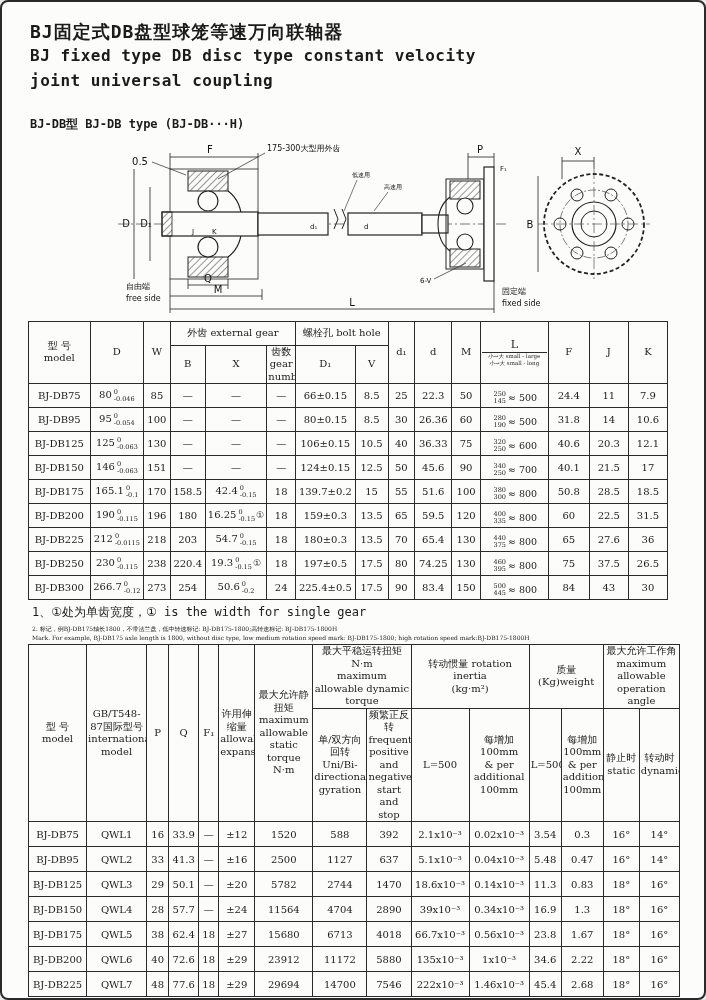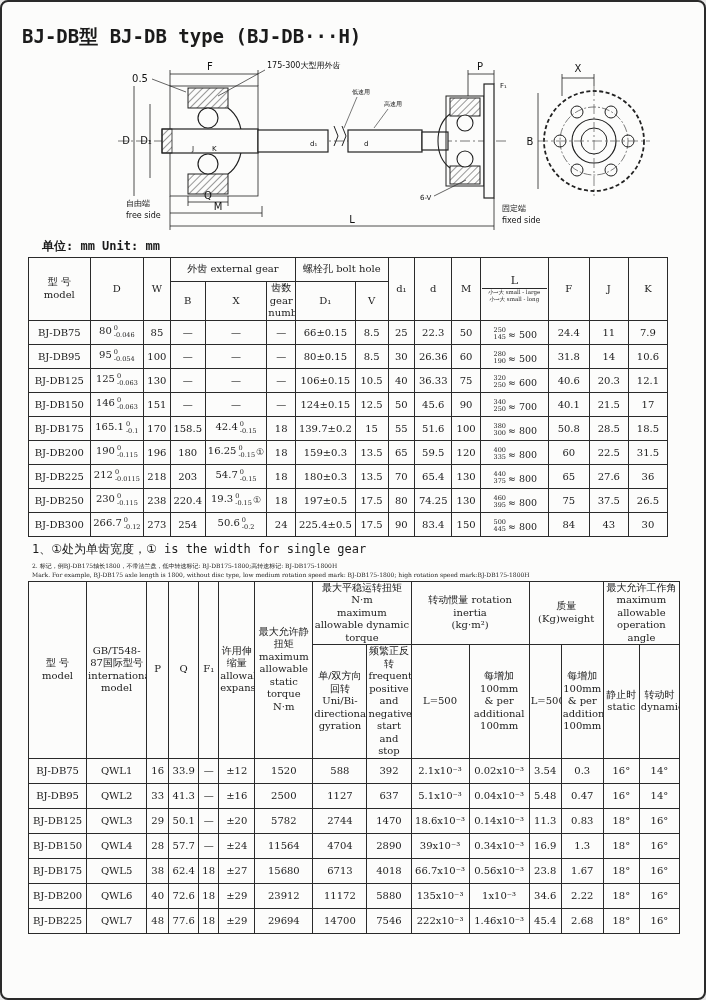--- a/index.html
+++ b/index.html
@@ -2,21 +2,21 @@
 <html><head>
 <meta charset="utf-8">
 <style>
   html,body{margin:0;padding:0;background:#e8e8e8;}
   .page{position:relative;width:706px;height:1000px;background:#fcfcfb;border:2px solid #2a2a2a;
         border-radius:8px;box-sizing:border-box;overflow:hidden;
         font-family:"DejaVu Serif","Liberation Serif",serif;color:#1b1b1b;}
   .titles{padding:18px 0 0 28px;}
   .title-cn{font-size:18px;font-weight:600;letter-spacing:1px;font-family:"DejaVu Sans Mono","DejaVu Sans",monospace;}
   .title-en{font-size:16px;font-weight:600;letter-spacing:.5px;line-height:1.55;font-family:"DejaVu Sans Mono","DejaVu Sans",monospace;}
-  .subtitle{padding:22px 0 0 20px;font-size:19px;font-weight:600;font-family:"DejaVu Sans Mono","DejaVu Sans",monospace;}
+  .subtitle{padding:22px 0 0 28px;font-size:12px;font-weight:600;font-family:"DejaVu Sans Mono","DejaVu Sans",monospace;}
   .drawing-wrap{margin:6px 0 0 20px;}
   .unit-note{padding:0 0 2px 40px;font-size:12px;font-weight:600;font-family:"DejaVu Sans Mono","DejaVu Sans",monospace;}
   .tbl{border-collapse:collapse;table-layout:fixed;margin-left:26px;background:#fcfcfb;}
   .tbl th,.tbl td{border:1px solid #2a2a2a;text-align:center;vertical-align:middle;
         font-size:10px;padding:0 1px;overflow:hidden;white-space:nowrap;}
   .tbl th{font-weight:normal;white-space:pre-line;line-height:1.25;}
   #table1{width:640px;}
   #table1 td{height:23px;}
   #table2{width:652px;}
   #table2 td{height:24px;}
@@ -37,20 +37,25 @@
   .dimtxt{font-size:10px;}
   .dimtxt-sm{font-size:7px;}
   .cjk{font-size:8px;}
   .cjk-sm{font-size:6px;}
 </style>
 </head>
 <body>
 
 <div class="page">
 
+  <div class="titles">
+    <div class="title-cn">BJ固定式DB盘型球笼等速万向联轴器</div>
+    <div class="title-en">BJ fixed type DB disc type constant velocity</div>
+    <div class="title-en">joint universal coupling</div>
+  </div>
 
   <div class="subtitle">BJ-DB型 BJ-DB type (BJ-DB···H)</div>
 
   <div class="drawing-wrap">
   <svg width="666" height="178" viewBox="0 0 666 178">
     <defs>
       <pattern id="h" width="5" height="5" patternUnits="userSpaceOnUse" patternTransform="rotate(45)">
         <line x1="0" y1="0" x2="0" y2="5" stroke="#333" stroke-width="1"></line>
       </pattern>
     </defs>
@@ -147,21 +152,20 @@
     <line x1="472" y1="142" x2="472" y2="174" stroke="#222" stroke-width="0.8"></line>
     <text class="dimtxt" x="330" y="167" text-anchor="middle">L</text>
 
     <text class="cjk" x="104" y="150">自由端</text>
     <text class="cjk" x="104" y="162">free side</text>
     <text class="cjk" x="480" y="155">固定端</text>
     <text class="cjk" x="480" y="167">fixed side</text>
   </svg>
   </div>
 
-  <div class="unit-note">单位: mm Unit: mm</div>
 
   <table class="tbl" id="table1">
     <colgroup>
       <col style="width:60px">
         <col style="width:52px">
         <col style="width:26px">
         <col style="width:34px">
       <col style="width:60px">
         <col style="width:28px">
         <col style="width:58px">

